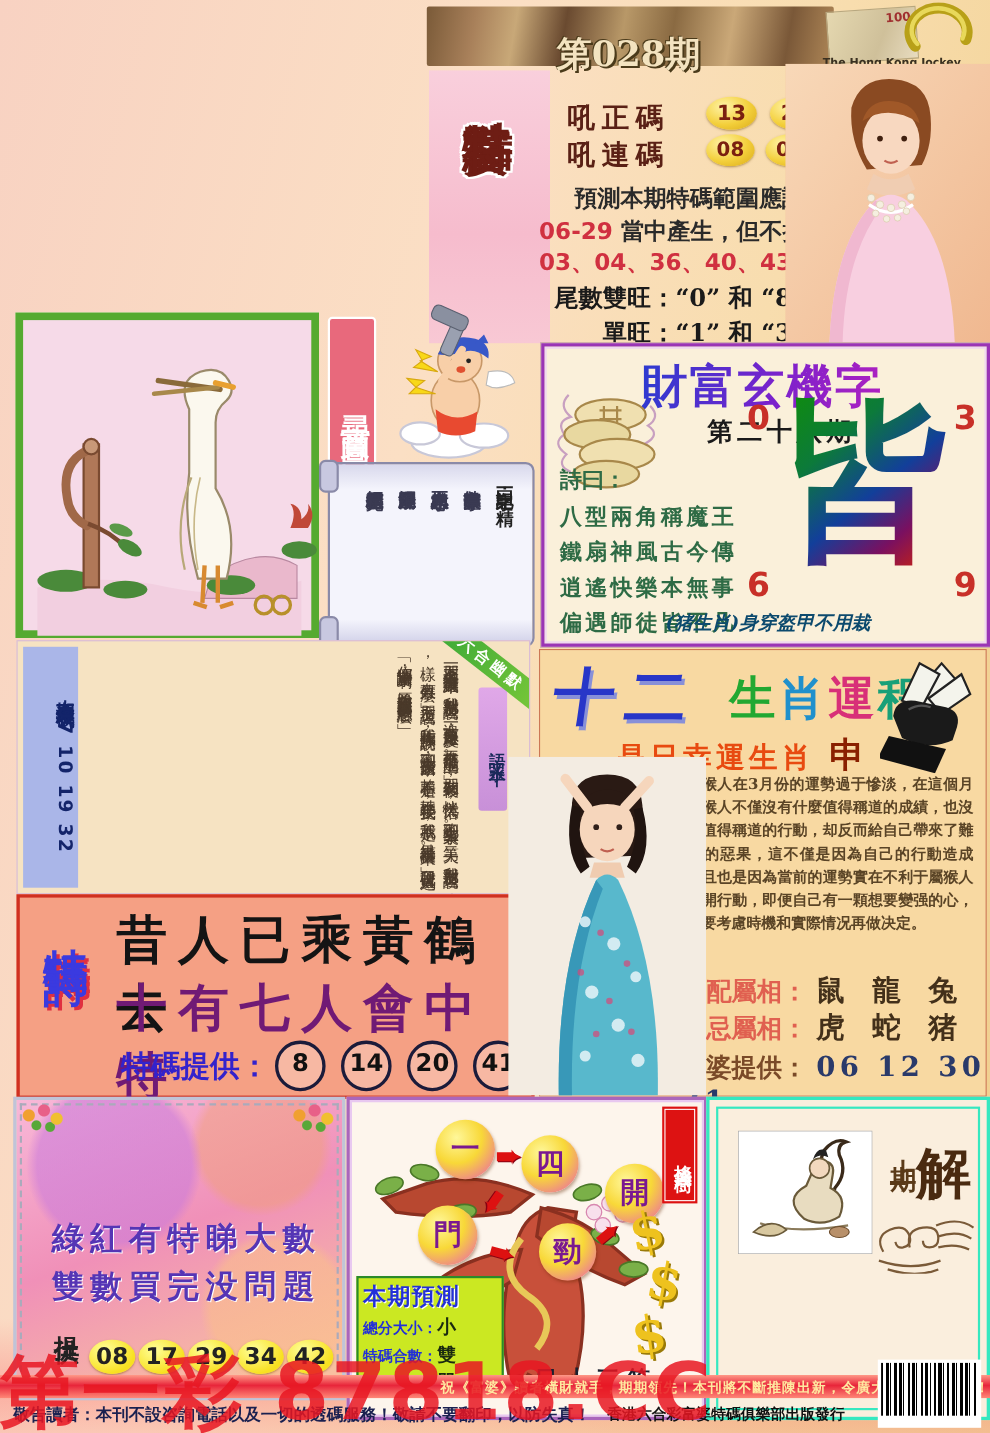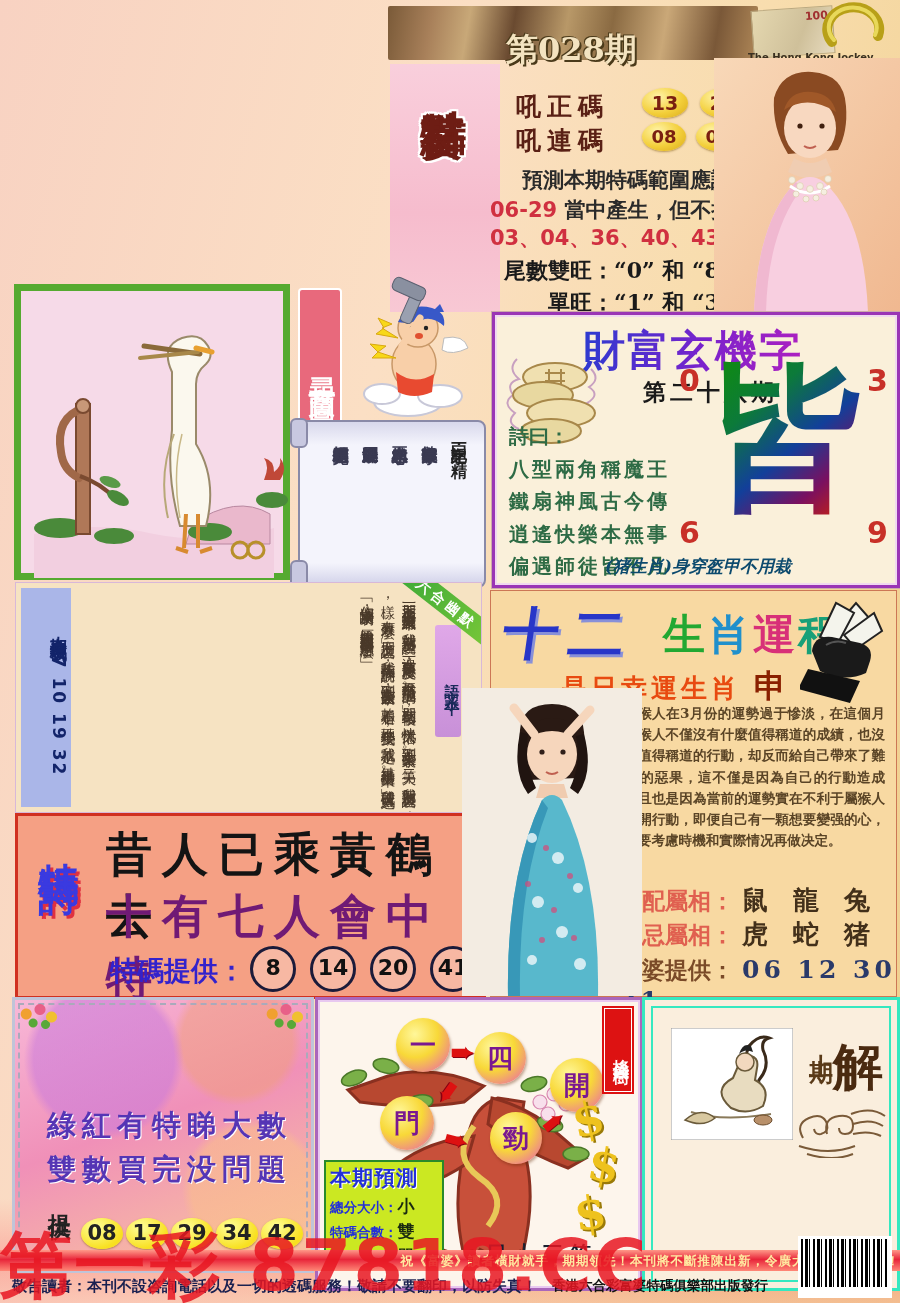--- a/index.html
+++ b/index.html
@@ -327,21 +327,21 @@
     <div class="abs serif" style="left:78px;top:18px;width:54px;height:54px;border-radius:50%;background:radial-gradient(circle at 35% 30%,#fff79a,#f8d838 45%,#e858b8);text-align:center;line-height:54px;font-size:26px;font-weight:bold;color:#7a1890;box-shadow:1px 2px 3px rgba(100,40,0,.4);">一</div>
     <div class="abs serif" style="left:156px;top:32px;width:52px;height:52px;border-radius:50%;background:radial-gradient(circle at 35% 30%,#fff79a,#f8d838 45%,#e858b8);text-align:center;line-height:52px;font-size:26px;font-weight:bold;color:#7a1890;box-shadow:1px 2px 3px rgba(100,40,0,.4);">四</div>
     <div class="abs serif" style="left:232px;top:58px;width:54px;height:54px;border-radius:50%;background:radial-gradient(circle at 35% 30%,#fff79a,#f8d838 45%,#e858b8);text-align:center;line-height:54px;font-size:26px;font-weight:bold;color:#7a1890;box-shadow:1px 2px 3px rgba(100,40,0,.4);">開</div>
     <div class="abs serif" style="left:62px;top:96px;width:54px;height:54px;border-radius:50%;background:radial-gradient(circle at 35% 30%,#fff79a,#f8d838 45%,#e858b8);text-align:center;line-height:54px;font-size:26px;font-weight:bold;color:#7a1890;box-shadow:1px 2px 3px rgba(100,40,0,.4);">門</div>
     <div class="abs serif" style="left:172px;top:112px;width:52px;height:52px;border-radius:50%;background:radial-gradient(circle at 35% 30%,#fff79a,#f8d838 45%,#e858b8);text-align:center;line-height:52px;font-size:26px;font-weight:bold;color:#7a1890;box-shadow:1px 2px 3px rgba(100,40,0,.4);">勁</div>
     <div class="abs arrow" style="left:132px;top:34px;font-size:30px;">➨</div>
     <div class="abs arrow" style="left:118px;top:76px;font-size:30px;transform:rotate(125deg);">➨</div>
     <div class="abs arrow" style="left:126px;top:122px;font-size:30px;transform:rotate(15deg);">➨</div>
     <div class="abs arrow" style="left:222px;top:104px;font-size:30px;transform:rotate(-40deg);">➨</div>
     <div class="abs v" style="right:8px;top:8px;width:28px;height:84px;background:#dd1212;color:#fff;font-size:16px;font-weight:bold;text-align:center;letter-spacing:5px;border:1px solid #fff;box-shadow:0 0 0 2px #dd1212;padding-top:6px;box-sizing:border-box;">搖錢樹</div>
-    <div class="abs" style="left:6px;top:160px;width:120px;height:92px;background:#cbe822;border:2px solid #2a8a2a;padding:2px 4px;box-sizing:border-box;">
+    <div class="abs" style="left:6px;top:160px;width:134px;height:92px;background:#cbe822;border:2px solid #2a8a2a;padding:2px 4px;box-sizing:border-box;">
       <div class="serif" style="font-size:21px;font-weight:bold;color:#2330d8;text-shadow:1px 1px 0 #fff;letter-spacing:1px;">本期預測</div>
       <div style="font-size:13.5px;font-weight:bold;color:#2330d8;margin-top:3px;"><span>總分大小：</span><span class="serif" style="font-size:17px;color:#1a2a10;">小</span></div>
       <div style="font-size:13.5px;font-weight:bold;color:#2330d8;margin-top:2px;"><span>特碼合數：</span><span class="serif" style="font-size:17px;color:#1a2a10;">雙</span></div>
       <div style="font-size:13.5px;font-weight:bold;color:#2330d8;margin-top:2px;"><span>特碼單雙：</span><span class="serif" style="font-size:17px;color:#1a2a10;">單</span></div>
     </div>
     <div class="abs serif" style="left:168px;top:240px;font-size:21px;font-weight:bold;color:#1a2030;letter-spacing:7px;">日上三竿</div>
     <div class="abs serif" style="right:36px;top:92px;font-size:46px;font-weight:bold;color:#eec21e;text-shadow:2px 2px 0 #9a7a08;transform:rotate(-12deg);">$</div>
     <div class="abs serif" style="right:20px;top:138px;font-size:46px;font-weight:bold;color:#eec21e;text-shadow:2px 2px 0 #9a7a08;transform:rotate(10deg);">$</div>
     <div class="abs serif" style="right:34px;top:186px;font-size:46px;font-weight:bold;color:#eec21e;text-shadow:2px 2px 0 #9a7a08;transform:rotate(-8deg);">$</div>
   </div>

